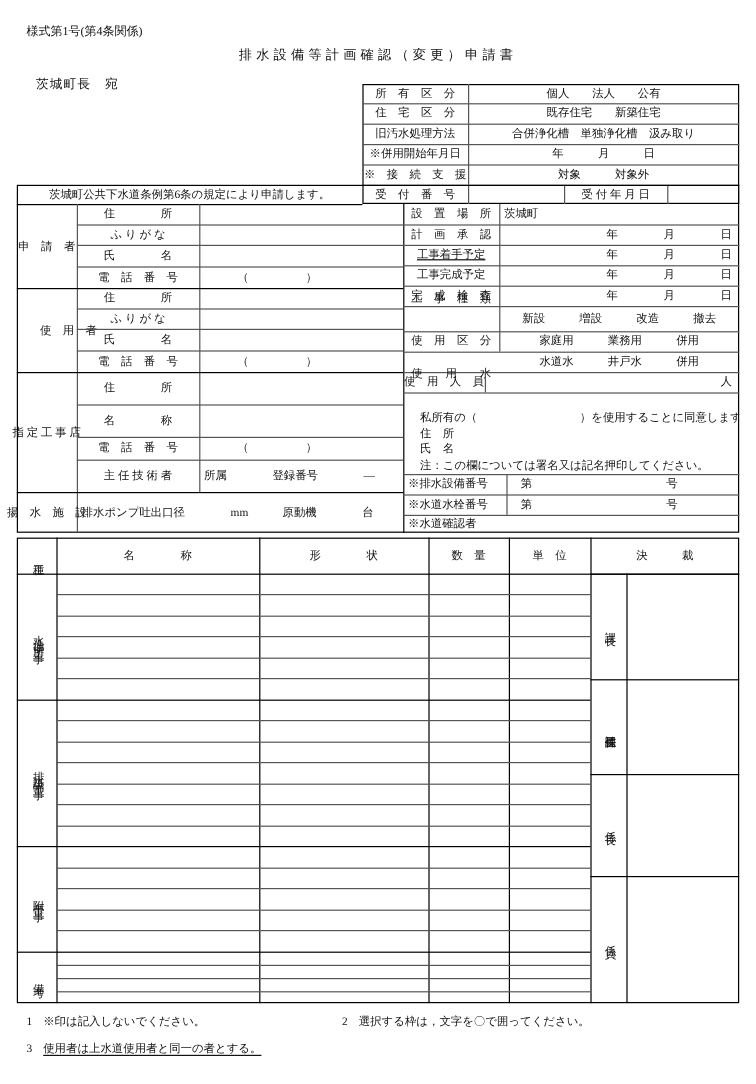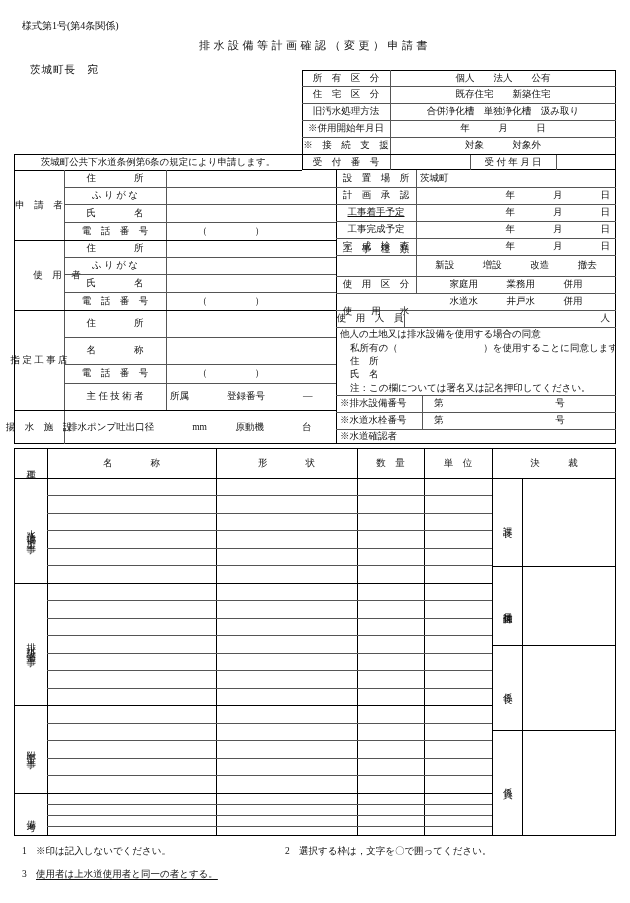--- a/index.html
+++ b/index.html
@@ -210,21 +210,20 @@
   <div class="cell" style="left:416px;top:276px;width:200px;height:17px;">家庭用　　　業務用　　　併用</div>
 
   <div class="cell" style="left:336px;top:293px;width:80px;height:17px;margin-top:10px;">使　　用　　水</div>
   <div class="cell" style="left:416px;top:293px;width:200px;height:17px;">水道水　　　井戸水　　　併用</div>
 
   <div class="line-h" style="left:336px;top:327px;width:280px;"></div>
   <div class="line-v" style="left:404px;top:310px;height:17px;"></div>
   <div class="cell" style="left:336px;top:310px;width:68px;height:17px;">使　用　人　員</div>
   <div class="cell right" style="left:404px;top:310px;width:212px;height:17px;">人</div>
 
-  <div class="cell left" style="left:336px;top:327px;width:280px;height:14px;">他人の土地又は排水設備を使用する場合の同意</div>
   <div class="cell left" style="left:346px;top:341px;width:270px;height:14px;">私所有の（　　　　　　　　　）を使用することに同意します。</div>
   <div class="cell left" style="left:346px;top:355px;width:270px;height:13px;">住　所</div>
   <div class="cell left" style="left:346px;top:368px;width:270px;height:13px;">氏　名</div>
   <div class="cell left" style="left:346px;top:381px;width:270px;height:14px;">注：この欄については署名又は記名押印してください。</div>
   <div class="line-h" style="left:336px;top:395px;width:280px;"></div>
 
   <div class="line-h" style="left:336px;top:412px;width:280px;"></div>
   <div class="line-h" style="left:336px;top:429px;width:280px;"></div>
   <div class="line-v" style="left:422px;top:395px;height:34px;"></div>
 

